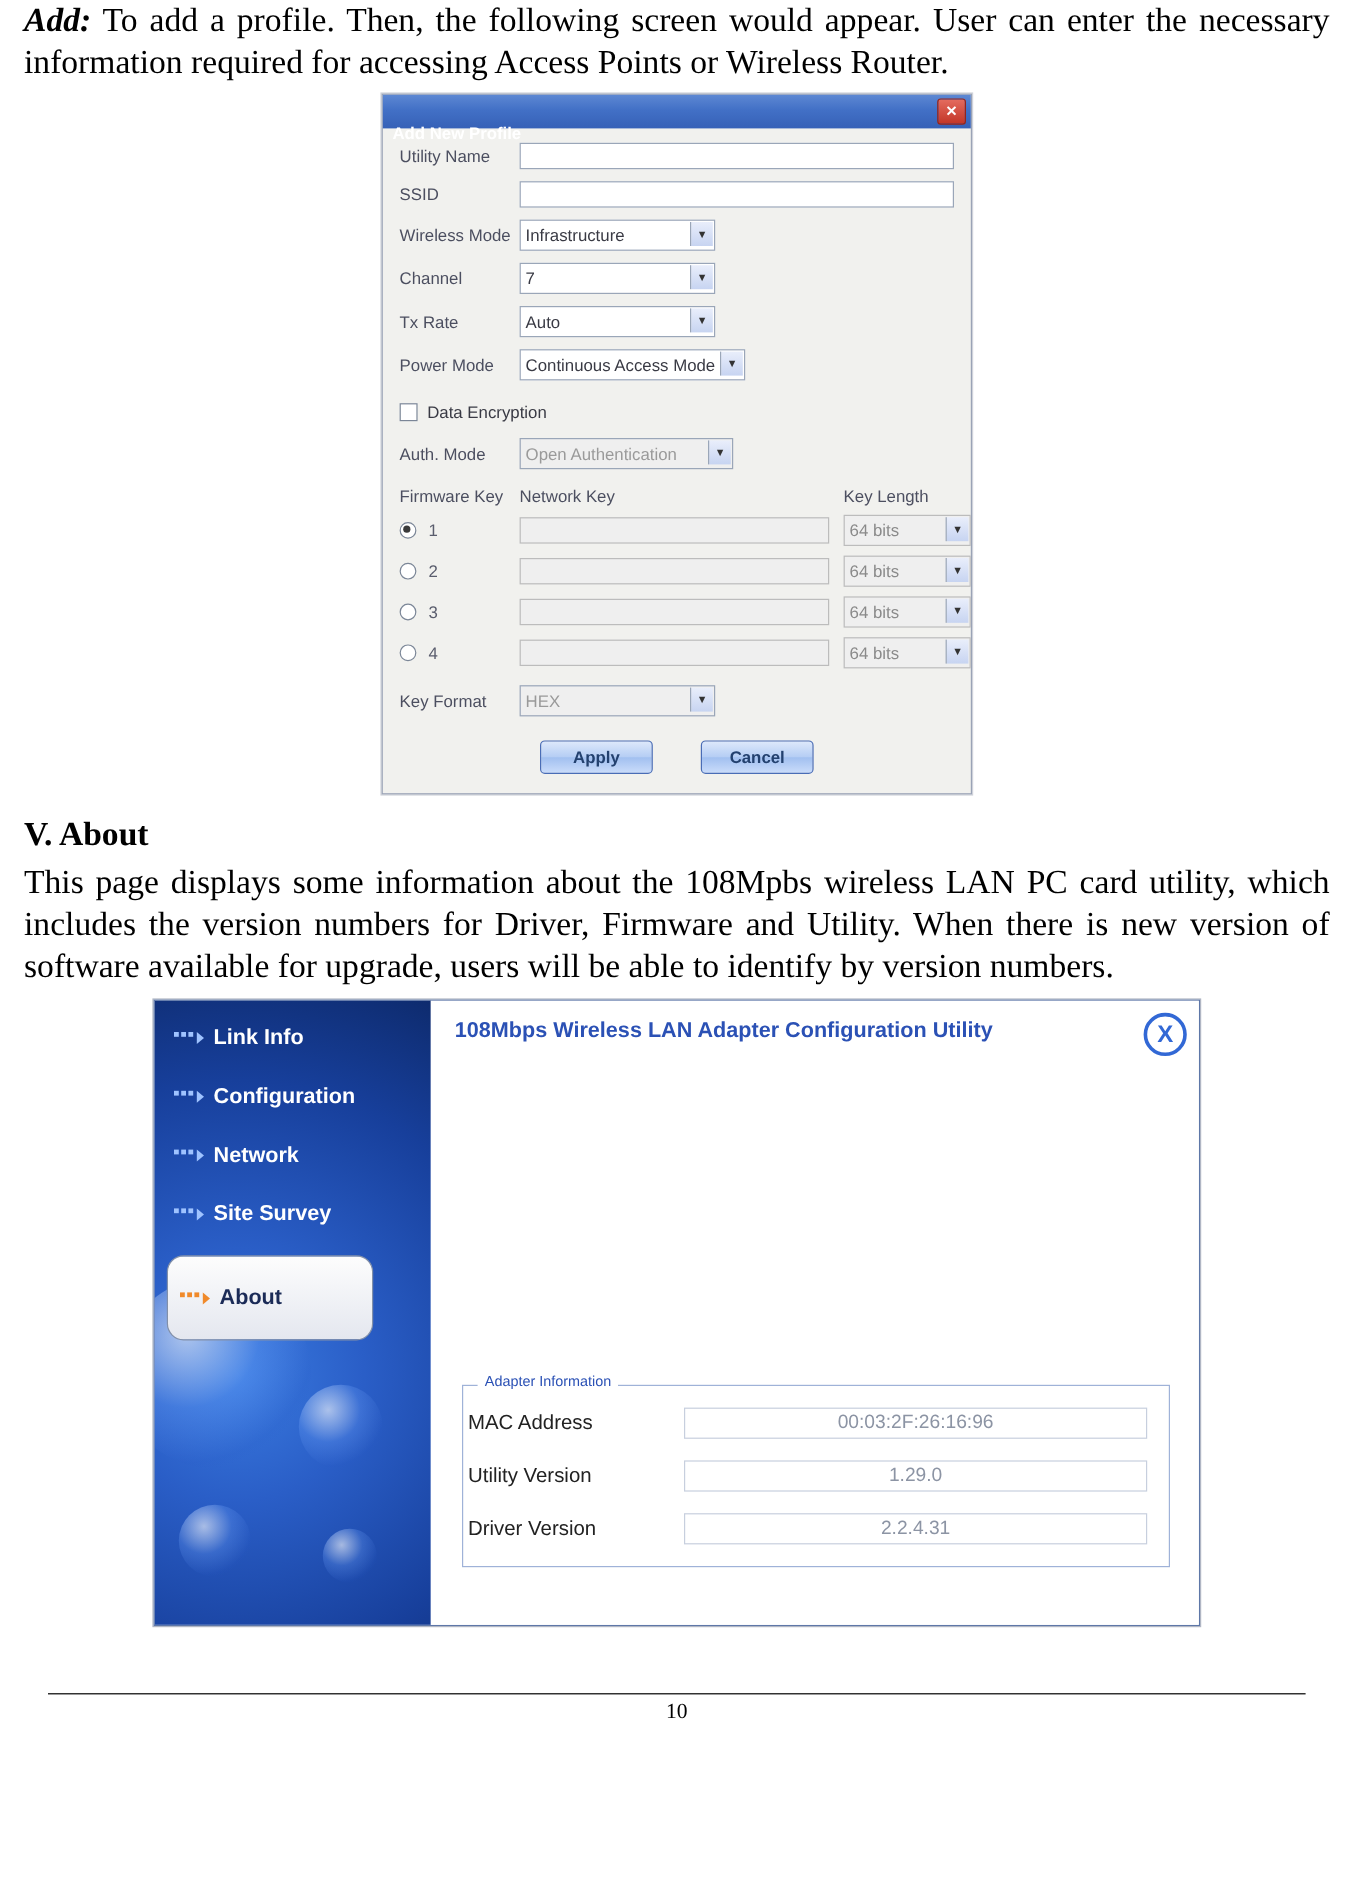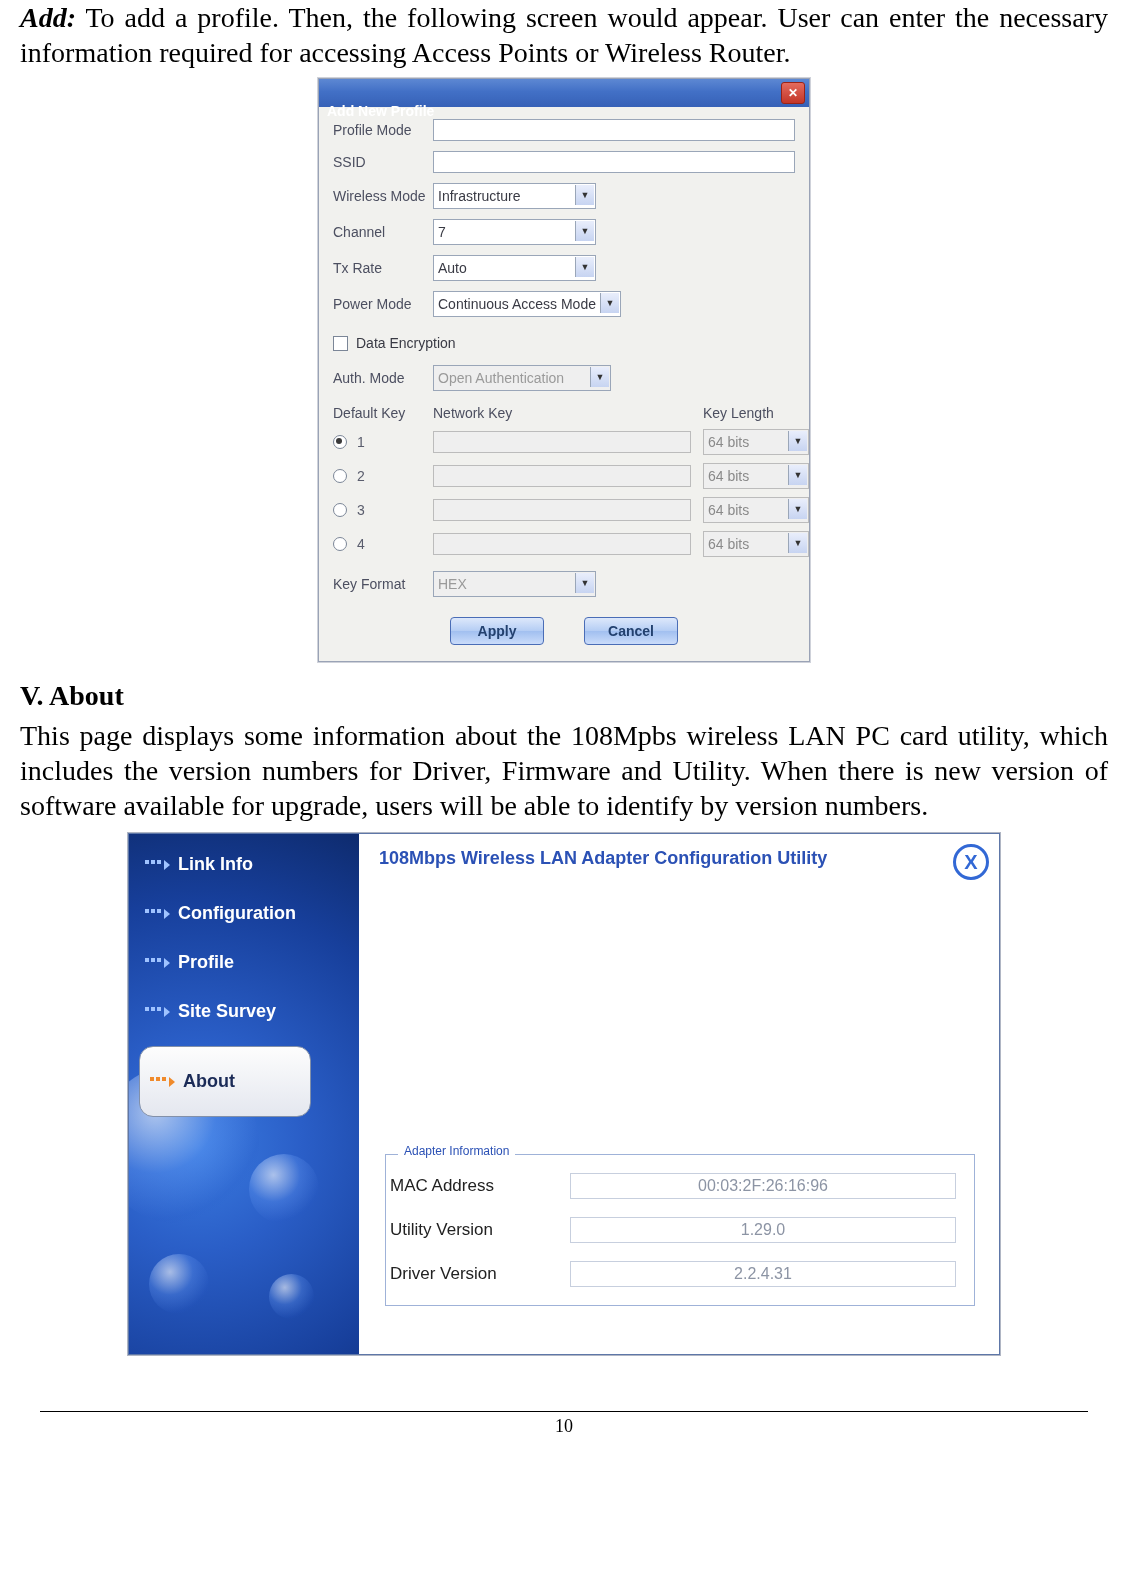--- a/index.html
+++ b/index.html
@@ -164,21 +164,21 @@
 
   <div class="dlg1">
     <div class="dlg1-title">
       <span class="dlg1-title-text">Add New Profile</span>
       <div class="dlg1-close">
         <span>✕</span>
       </div>
     </div>
     <div class="dlg1-body">
       <div class="row">
-        <div class="lbl">Profile Mode</div>
+        <div class="lbl">Utility Name</div>
         <div class="inp wide"></div>
       </div>
       <div class="row">
         <div class="lbl">SSID</div>
         <div class="inp wide"></div>
       </div>
       <div class="row">
         <div class="lbl">Wireless Mode</div>
         <div class="sel-wrap">
           <div class="sel">
@@ -224,21 +224,21 @@
         <div class="lbl">Auth. Mode</div>
         <div class="sel-wrap">
           <div class="sel disabled" style="width:150px">
               <span>Open Authentication</span>
               <div class="sel-btn">▼</div>
             </div>
         </div>
       </div>
 
       <div class="keys-hdr">
-        <div class="c1">Default Key</div>
+        <div class="c1">Firmware Key</div>
         <div class="c2">Network Key</div>
         <div class="c3">Key Length</div>
       </div>
 
       <div class="key-row">
         <div class="c1">
             <span class="radio checked"></span>
             <span>1</span>
           </div>
         <div class="c2">
@@ -334,21 +334,21 @@
           </span>
         <span>Configuration</span>
       </div>
       <div class="nav-item">
         <span class="nav-icon">
             <span class="dot"></span>
             <span class="dot"></span>
             <span class="dot"></span>
             <span class="arrow"></span>
           </span>
-        <span>Profile</span>
+        <span>Network</span>
       </div>
       <div class="nav-item">
         <span class="nav-icon">
             <span class="dot"></span>
             <span class="dot"></span>
             <span class="dot"></span>
             <span class="arrow"></span>
           </span>
         <span>Site Survey</span>
       </div>

